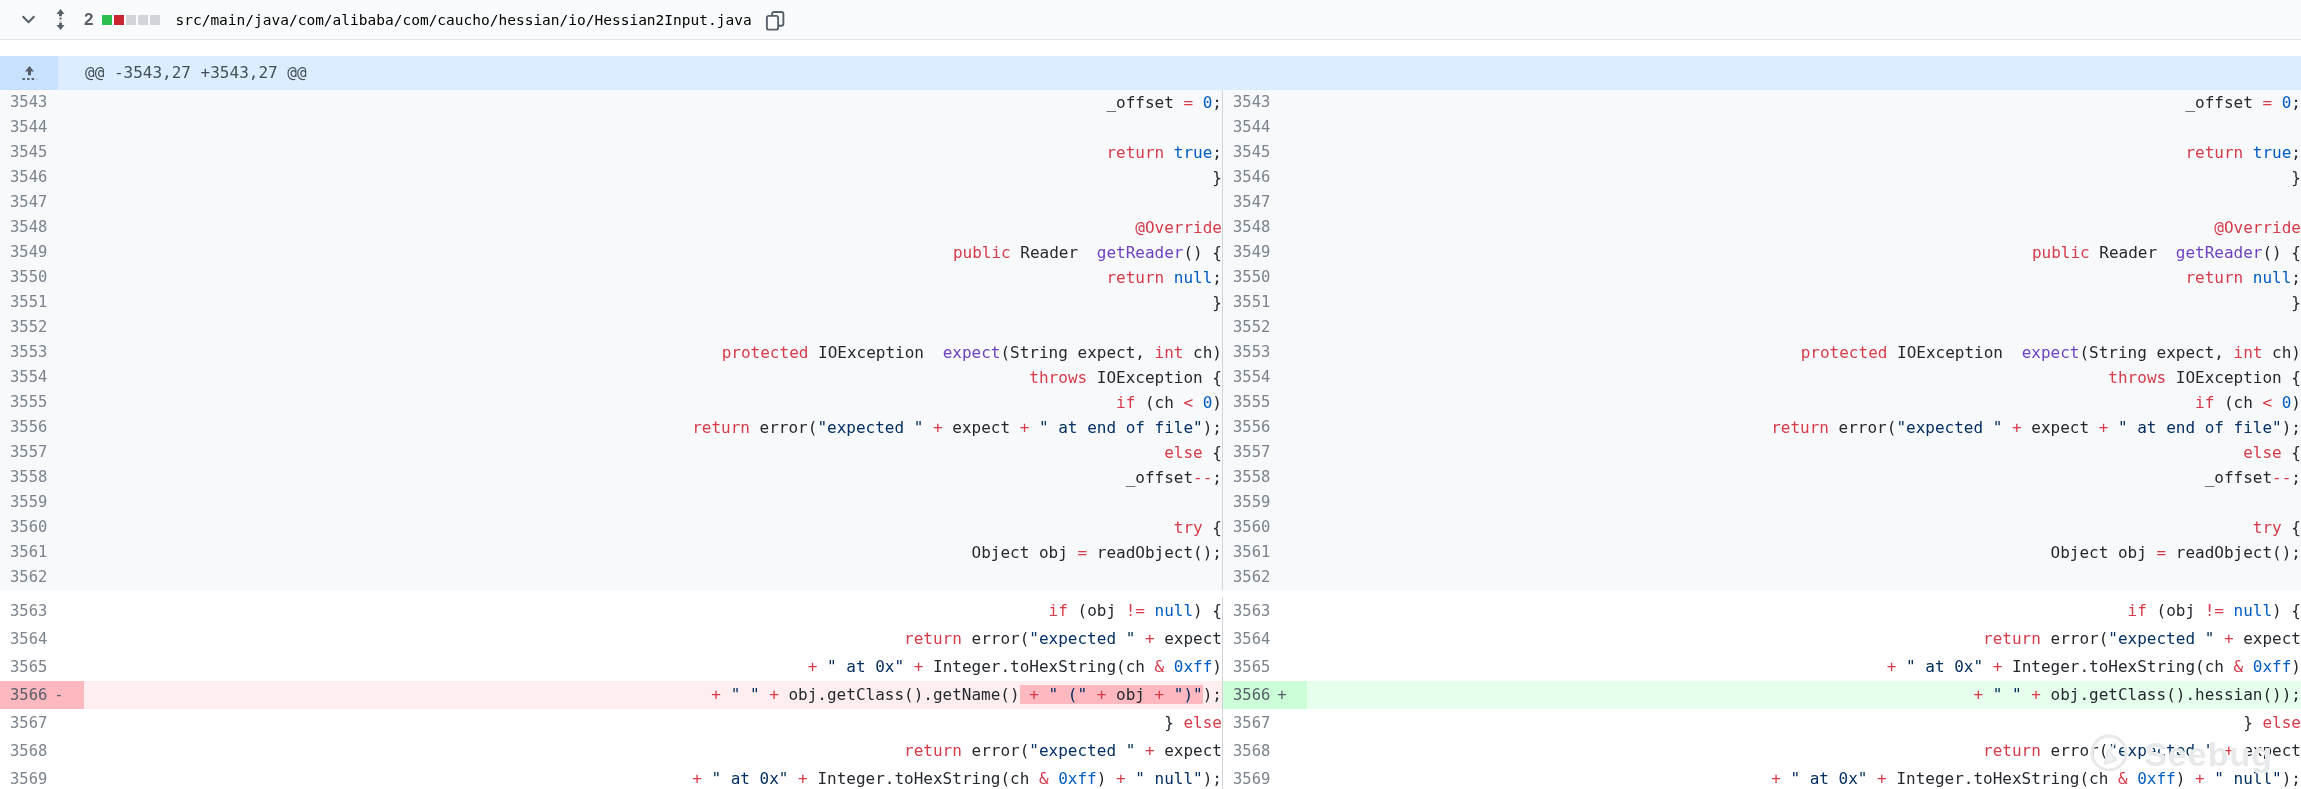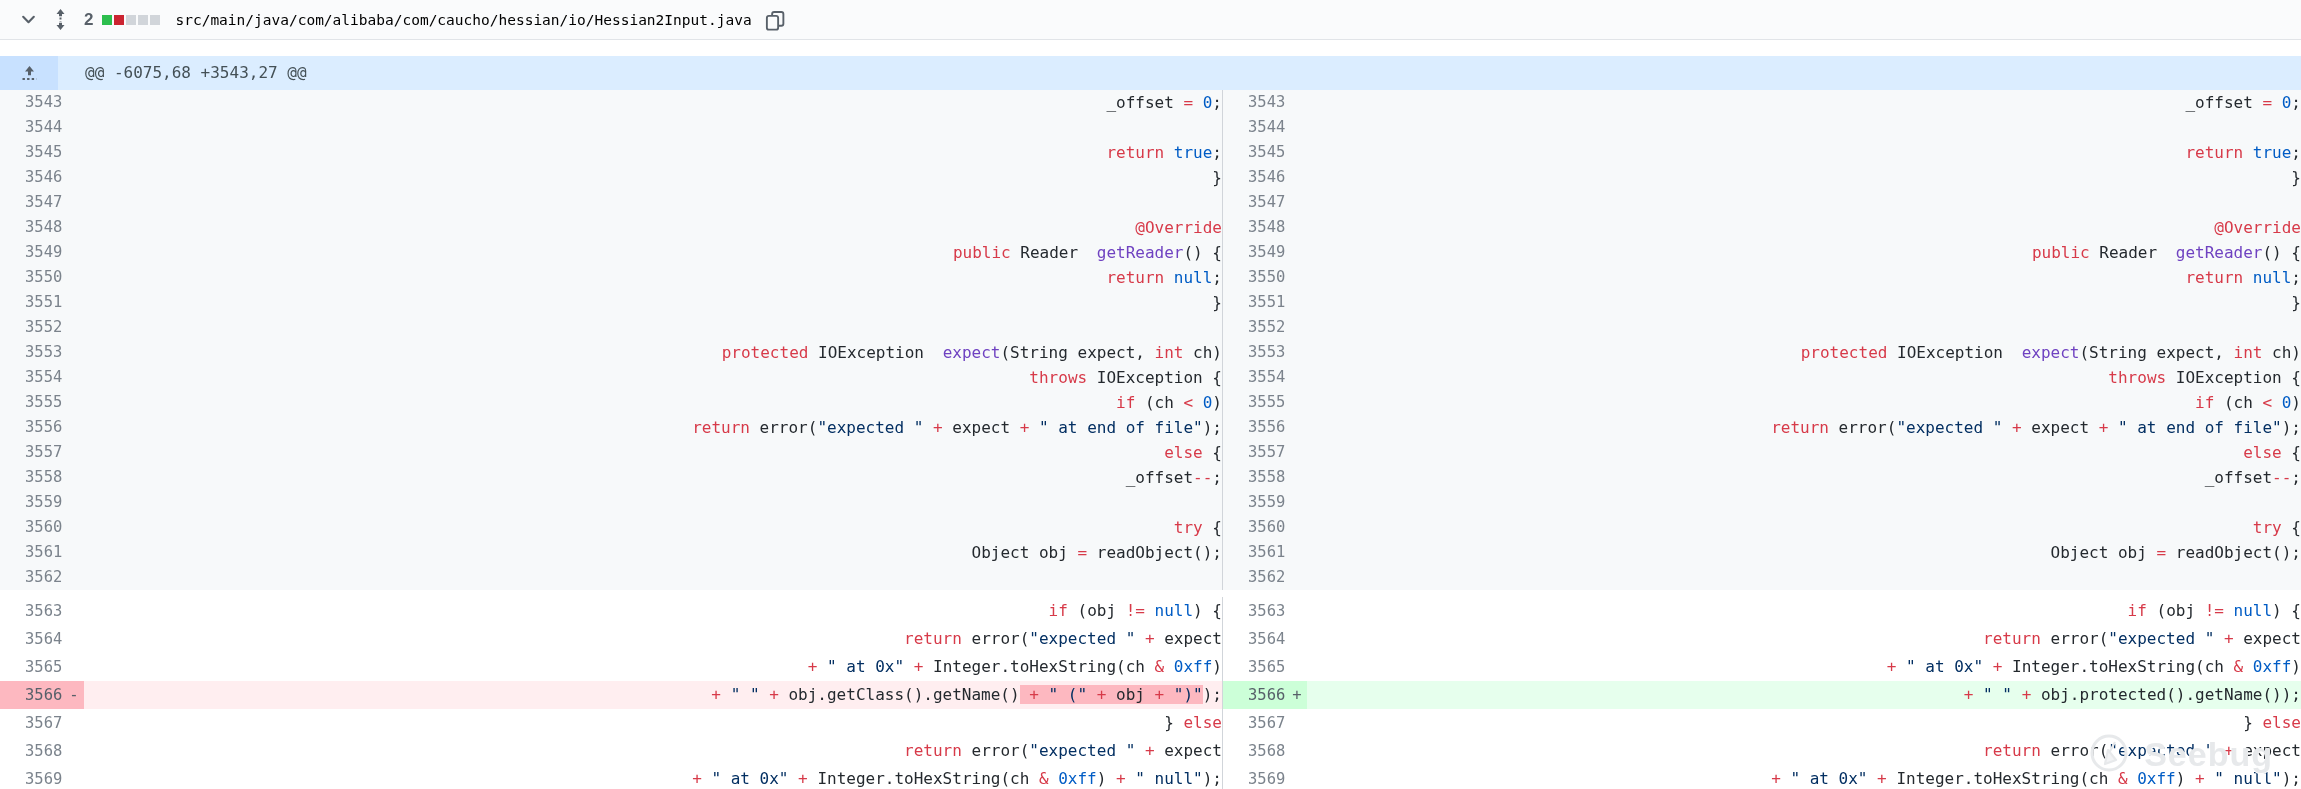--- a/index.html
+++ b/index.html
@@ -29,21 +29,21 @@
             font-family:"DejaVu Sans Mono",monospace;}
   .hunk-gutter{width:58px;flex:none;background:#c8e1ff;display:flex;align-items:center;
                justify-content:center;cursor:pointer;border:none;padding:0;}
   .hunk-text{flex:1;background:#dbedff;color:#445056;padding-left:27px;white-space:pre;}
   .rows{display:flex;font-family:"DejaVu Sans Mono",monospace;}
   .panel{box-sizing:border-box;}
   .panel-left{width:1223px;flex:none;border-right:1px solid #d1d5da;}
   .panel-right{flex:1;min-width:0;}
   .row{display:flex;height:var(--rh);line-height:var(--rh);}
   .num{width:84px;flex:none;display:flex;font-size:15.5px;color:#7b838c;
-       padding-left:25px;box-sizing:border-box;cursor:pointer;}
+       padding-left:10px;box-sizing:border-box;cursor:pointer;}
   .num .marker{margin-left:7px;color:#586069;}
   .code{flex:1;min-width:0;white-space:pre;font-size:16px;color:#24292e;overflow:hidden;padding-left:12px;text-align:right;}
   .row.del .num{background:#fdb8c0;color:#57606a;}
   .row.del .code{background:#ffeef0;}
   .row.add .num{background:#ccffd8;color:#57606a;}
   .row.add .code{background:#e6ffed;}
   .tok-p{color:#24292e;}
   .tok-k{color:#d73a49;}
   .tok-s{color:#032f62;}
   .tok-c{color:#005cc5;}
@@ -103,21 +103,21 @@
       <div class="section sec-a" style="--rh: 25px;">
         <div class="hunk-row">
           <button class="hunk-gutter">
             <span style="display:inline-flex;">
               <svg width="19" height="17" viewBox="0 0 19 17">
                 <path d="M9.5 1 L14 6.5 H11 V10.2 H8 V6.5 H5 Z" fill="#57606a"></path>
                 <line x1="2.5" y1="14" x2="16.5" y2="14" stroke="#57606a" stroke-width="2" stroke-dasharray="2.4 2.2"></line>
               </svg>
             </span>
           </button>
-          <div class="hunk-text">@@ -6075,68 +3543,27 @@</div>
+          <div class="hunk-text">@@ -3543,27 +3543,27 @@</div>
         </div>
         <div class="rows">
           <div class="panel panel-left">
             <div class="row ctx">
               <div class="num">
                 <span>3543</span>
               </div>
               <div class="code"><span class="tok-p">        _offset </span><span class="tok-k">=</span><span class="tok-p"> </span><span class="tok-c">0</span><span class="tok-p">;</span></div>
             </div>
             <div class="row ctx">
@@ -423,21 +423,21 @@
               <div class="num">
                 <span>3565</span>
               </div>
               <div class="code"><span class="tok-p">                            </span><span class="tok-k">+</span><span class="tok-p"> </span><span class="tok-s">" at 0x"</span><span class="tok-p"> </span><span class="tok-k">+</span><span class="tok-p"> Integer.toHexString(ch </span><span class="tok-k">&amp;</span><span class="tok-p"> </span><span class="tok-c">0xff</span><span class="tok-p">)</span></div>
             </div>
             <div class="row add">
               <div class="num">
                 <span>3566</span>
                 <span class="marker">+</span>
               </div>
-              <div class="code"><span class="tok-p">                            </span><span class="tok-k">+</span><span class="tok-p"> </span><span class="tok-s">" "</span><span class="tok-p"> </span><span class="tok-k">+</span><span class="tok-p"> obj.protected().getName());</span></div>
+              <div class="code"><span class="tok-p">                            </span><span class="tok-k">+</span><span class="tok-p"> </span><span class="tok-s">" "</span><span class="tok-p"> </span><span class="tok-k">+</span><span class="tok-p"> obj.getClass().hessian());</span></div>
             </div>
             <div class="row ctx">
               <div class="num">
                 <span>3567</span>
               </div>
               <div class="code"><span class="tok-p">                } </span><span class="tok-k">else</span></div>
             </div>
             <div class="row ctx">
               <div class="num">
                 <span>3568</span>

